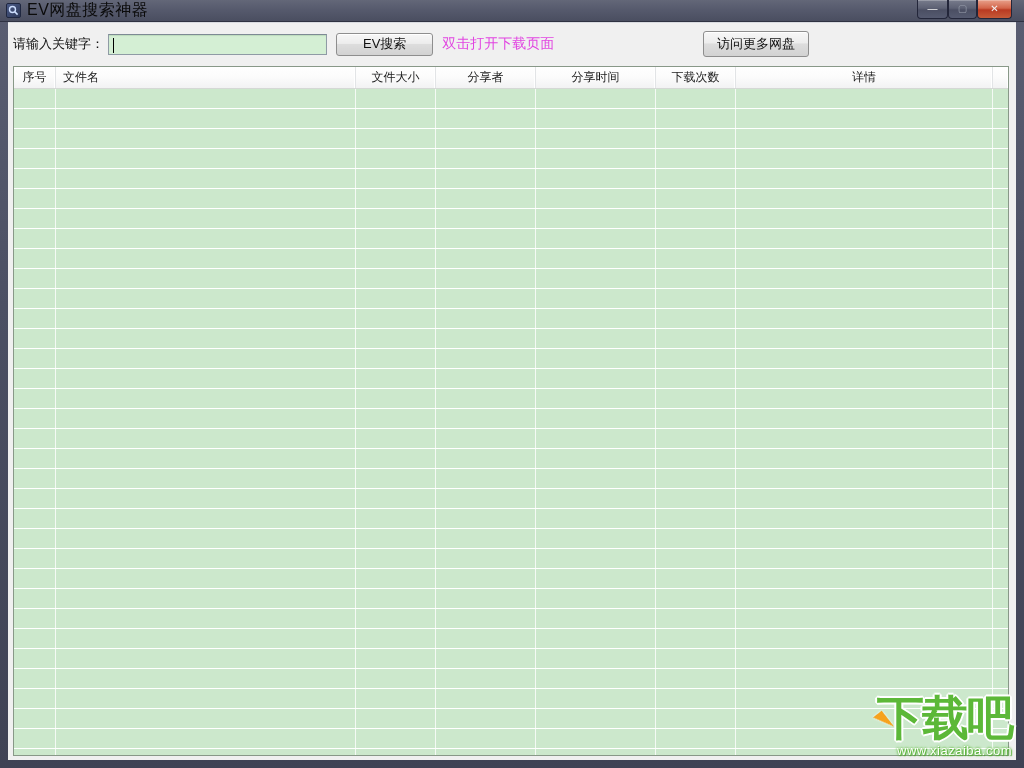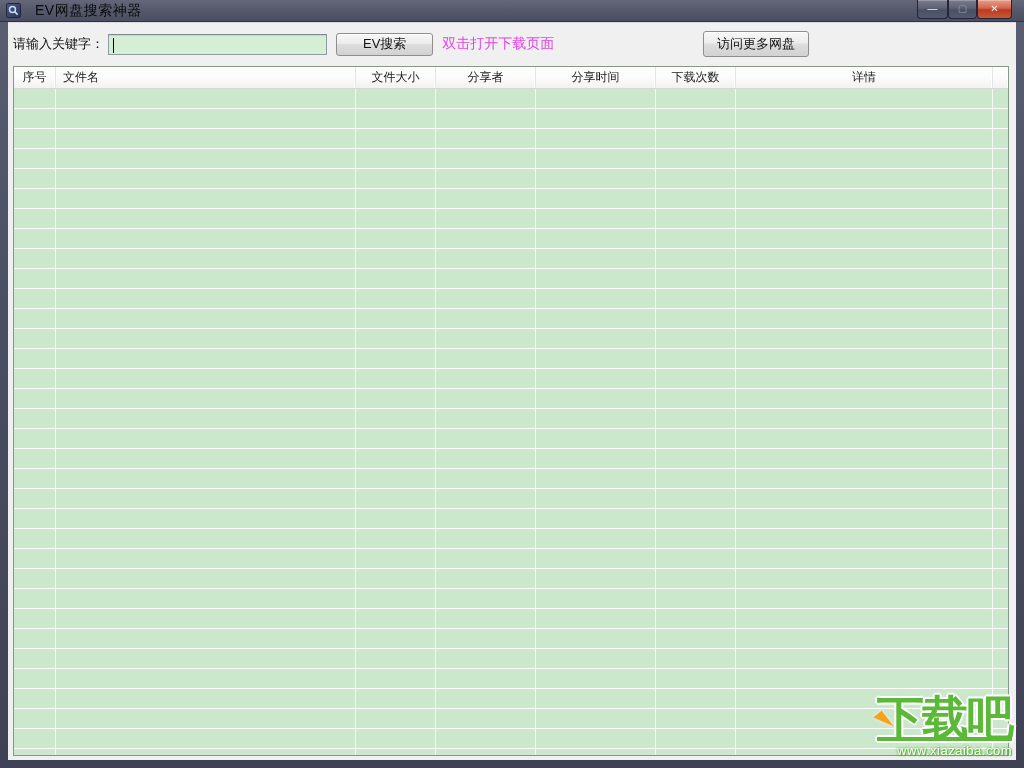--- a/index.html
+++ b/index.html
@@ -15,21 +15,21 @@
     background:linear-gradient(180deg,#636778 0%,#565a6d 45%,#4a4e60 100%);
     border-bottom:1px solid #2f3242;
     display:flex; align-items:center;
   }
   .app-icon {
     width:15px; height:15px; margin-left:6px; border-radius:2px;
     background:linear-gradient(135deg,#4a5a86 0%,#2d3858 100%);
     border:1px solid #1f2740;
     display:flex; align-items:center; justify-content:center;
   }
-  .title-text { margin-left:14px; font-size:14px; color:#0b0b0b; letter-spacing:0.5px; }
+  .title-text { margin-left:6px; font-size:16px; color:#0b0b0b; letter-spacing:0.5px; }
   .win-controls { position:absolute; top:0; right:12px; display:flex; }
   .winbtn {
     height:19px; border:1px solid #23263a; border-top:none;
     border-radius:0 0 4px 4px;
     background:linear-gradient(180deg,#787c8c 0%,#5d6174 45%,#4b4f63 55%,#555a70 100%);
     color:#f2f2f2; font-size:10px; line-height:17px; text-align:center;
     box-shadow:inset 0 1px 0 rgba(255,255,255,0.25);
     cursor:default;
   }
   .winbtn.min { width:31px; }
@@ -97,21 +97,20 @@
   .watermark {
     position:absolute; right:12px; bottom:8px; width:152px; height:66px;
     pointer-events:none; text-align:right;
   }
   .wm-brand {
     font-size:47px; line-height:48px; font-weight:bold; letter-spacing:-2px;
     color:#5cb838;
     text-shadow:-2px 0 0 #fff, 2px 0 0 #fff, 0 -2px 0 #fff, 0 2px 0 #fff,
                 -1px -1px 0 #fff, 1px 1px 0 #fff, 1px -1px 0 #fff, -1px 1px 0 #fff;
     white-space:nowrap;
-    text-decoration:underline;
   }
   .wm-arrow {
     position:absolute; left:18px; top:18px; width:0; height:0;
     border-left:11px solid transparent; border-top:20px solid #f6a21d;
     transform:rotate(-38deg);
     filter:drop-shadow(0 0 1px #fff);
   }
   .wm-url {
     font-size:13px; color:#ffffff; letter-spacing:0.5px; margin-top:1px;
     text-shadow:0 0 2px #5cb838, 0 0 3px #5cb838, 1px 1px 1px #4aa32c;

